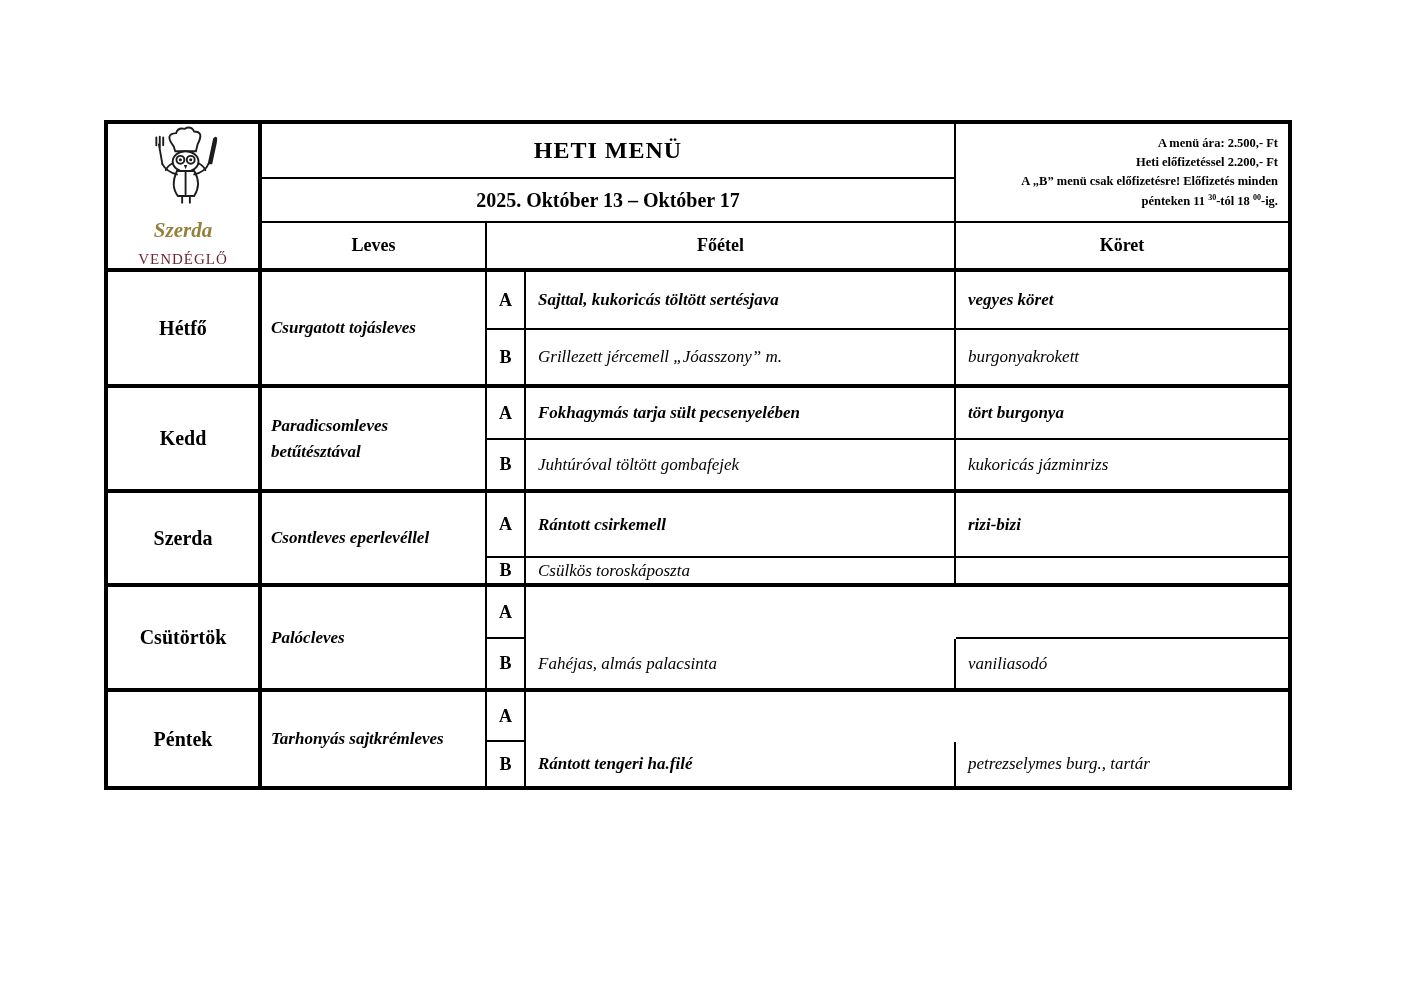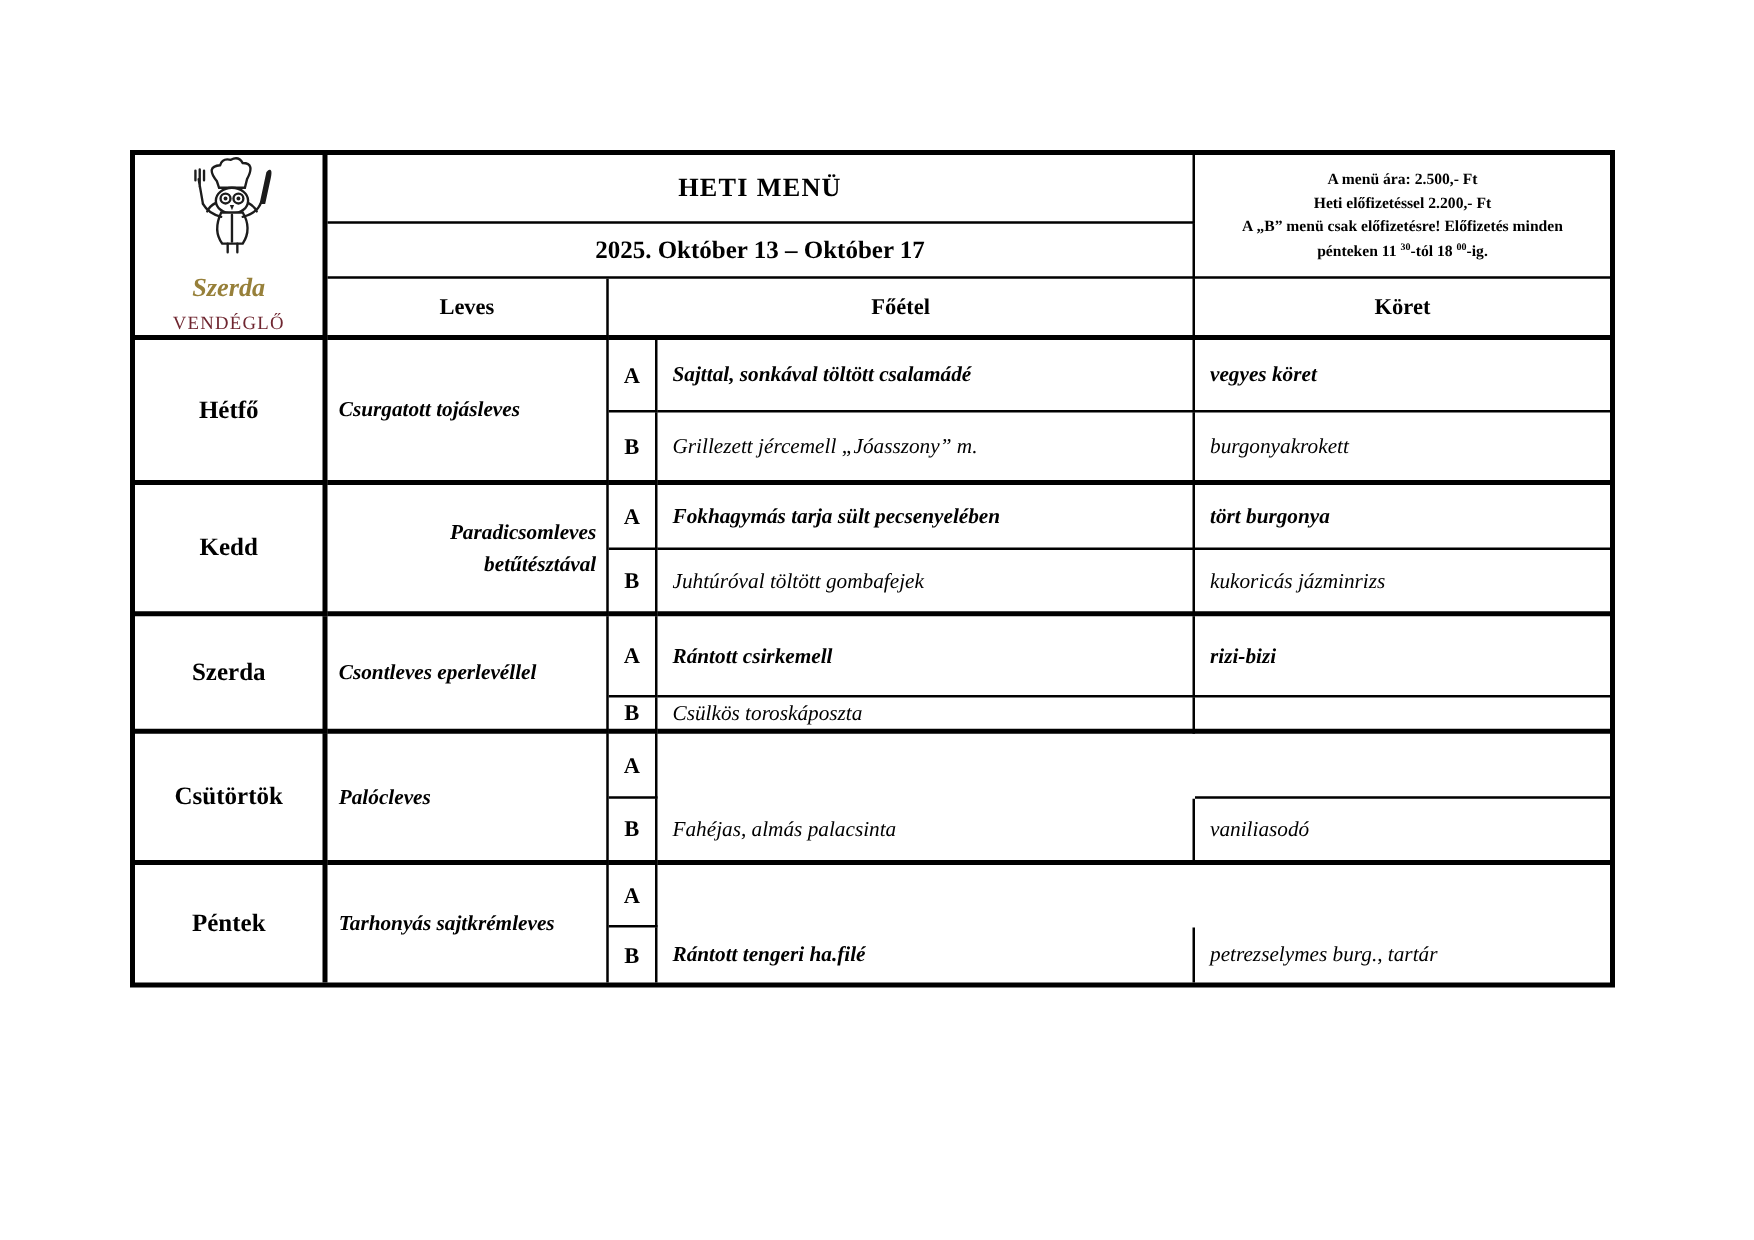--- a/index.html
+++ b/index.html
@@ -18,30 +18,30 @@
   }
 
   .cell { border: 0 solid #000; display: flex; align-items: center; overflow: hidden; }
   .br2 { border-right-width: 2px; }
   .br4 { border-right-width: 4px; }
   .bb2 { border-bottom-width: 2px; }
   .bb4 { border-bottom-width: 4px; }
   .center { justify-content: center; text-align: center; }
   .vcol { flex-direction: column; justify-content: center; }
 
-  .title { font-weight: bold; font-size: 21px; letter-spacing: 1px; }
+  .title { font-weight: bold; font-size: 24px; letter-spacing: 1px; }
   .daterange { font-weight: bold; font-size: 20px; }
   .colhead { font-weight: bold; font-size: 18px; }
 
-  .price-box { text-align: center; font-weight: bold; font-size: 12.5px; line-height: 1.55; padding: 4px 10px; width: 100%; }
+  .price-box { text-align: right; font-weight: bold; font-size: 12.5px; line-height: 1.55; padding: 4px 10px; width: 100%; }
   .price-box sup { font-size: 8px; font-weight: bold; }
 
   .day-name { font-weight: bold; font-size: 20px; text-align: center; }
   .soup-cell { padding: 0 8px 0 9px; }
-  .soup { font-weight: bold; font-style: italic; font-size: 17px; line-height: 1.5; text-align: right; }
+  .soup { font-weight: bold; font-style: italic; font-size: 17px; line-height: 1.5; }
   .opt { font-weight: bold; font-size: 18px; }
   .dish-cell { padding: 0 12px; }
   .dish { font-style: italic; font-size: 17px; }
   .dish.bold { font-weight: bold; }
 
   .logo-cell { padding: 6px 4px; }
   .logo-name { font-style: italic; font-weight: bold; font-size: 21px; color: #97803a; line-height: 0.9; }
   .logo-sub { font-size: 15px; letter-spacing: 1px; color: #6f2630; line-height: 1.1; margin-top: 11px; }
 </style>
 </head>
@@ -113,21 +113,21 @@
     <div class="cell br4 bb4 center" style="grid-column:1;grid-row:4/6">
       <span class="day-name">Hétfő</span>
     </div>
     <div class="cell br2 bb4 soup-cell" style="grid-column:2;grid-row:4/6">
       <span class="soup">Csurgatott tojásleves</span>
     </div>
     <div class="cell br2 bb2 center" style="grid-column:3;grid-row:4">
       <span class="opt">A</span>
     </div>
     <div class="cell br2 bb2 dish-cell" style="grid-column:4;grid-row:4">
-      <span class="dish bold">Sajttal, sonkával töltött csalamádé</span>
+      <span class="dish bold">Sajttal, kukoricás töltött sertésjava</span>
     </div>
     <div class="cell bb2 dish-cell" style="grid-column:5;grid-row:4">
       <span class="dish bold">vegyes köret</span>
     </div>
     <div class="cell br2 bb4 center" style="grid-column:3;grid-row:5">
       <span class="opt">B</span>
     </div>
     <div class="cell br2 bb4 dish-cell" style="grid-column:4;grid-row:5">
       <span class="dish">Grillezett jércemell „Jóasszony” m.</span>
     </div>

